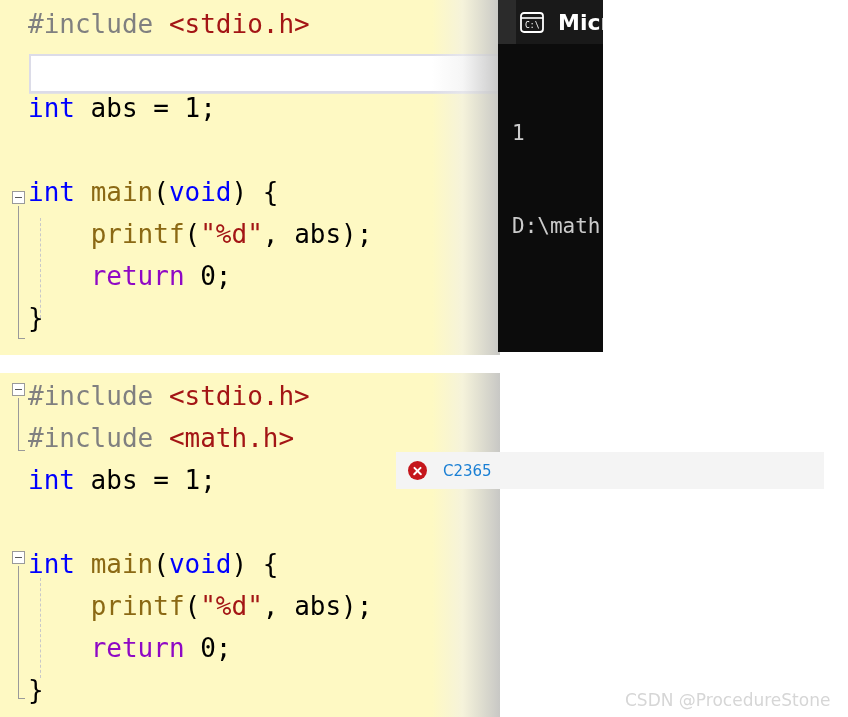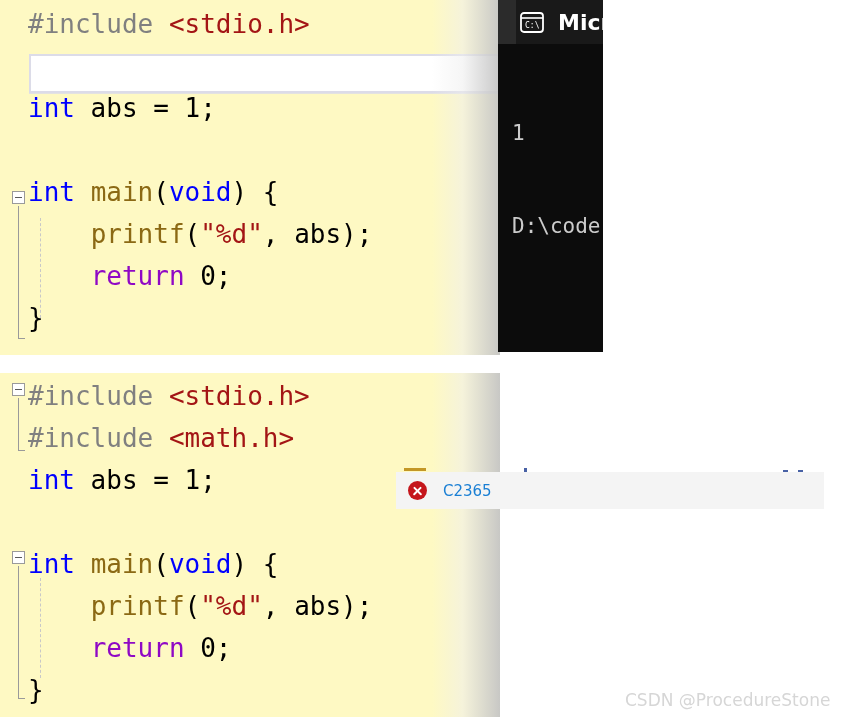--- a/index.html
+++ b/index.html
@@ -216,21 +216,21 @@
   <div class="console-titlebar">
     <svg class="console-icon" viewBox="0 0 24 21">
       <rect x="1" y="1" width="22" height="19" rx="3" fill="none" stroke="#ffffff" stroke-width="1.8"></rect>
       <line x1="1" y1="6" x2="23" y2="6" stroke="#ffffff" stroke-width="1.6"></line>
       <text x="5" y="16" font-family="DejaVu Sans Mono, monospace" font-size="8" fill="#ffffff">C:\</text>
     </svg>
     <span class="console-title">Micr</span>
   </div>
   <div class="console-body">
     <div>1</div>
-    <div>D:\code</div>
+    <div>D:\math</div>
   </div>
 </div>
 
 <div class="editor" id="editor-bottom" style="left:0px; top:373px; width:500px; height:344px;"><div class="code-line" style="padding-left: 28px; margin-top: 2px;"><span class="tok-pre">#include </span><span class="tok-hdr">&lt;stdio.h&gt;</span></div><div class="code-line" style="padding-left: 28px;"><span class="tok-pre">#include </span><span class="tok-hdr">&lt;math.h&gt;</span></div><div class="code-line" style="padding-left: 28px;"><span class="tok-kw">int</span><span class="tok-plain"> abs = 1;</span></div><div class="code-line" style="padding-left: 28px;"> </div><div class="code-line" style="padding-left: 28px;"><span class="tok-kw">int</span><span class="tok-plain"> </span><span class="tok-fn">main</span><span class="tok-plain">(</span><span class="tok-kw">void</span><span class="tok-plain">) {</span></div><div class="code-line" style="padding-left: 28px;"><span class="tok-plain">    </span><span class="tok-fn">printf</span><span class="tok-plain">(</span><span class="tok-str">"%d"</span><span class="tok-plain">, abs);</span></div><div class="code-line" style="padding-left: 28px;"><span class="tok-plain">    </span><span class="tok-ctl">return</span><span class="tok-plain"> 0;</span></div><div class="code-line" style="padding-left: 28px;"><span class="tok-plain">}</span></div></div>
 
 <div class="fold-box" style="left:12px; top:383px;"></div>
 <div class="fold-line" style="left:18px; top:398px; height:52px;"></div>
 <div class="fold-foot" style="left:18px; top:450px; width:7px;"></div>
 
 <div class="fold-box" style="left:12px; top:551px;"></div>
@@ -238,18 +238,18 @@
 <div class="fold-foot" style="left:18px; top:698px; width:7px;"></div>
 <div class="indent-guide" style="left:40px; top:578px; height:100px;"></div>
 
 <div class="edge-fade" style="left:432px; top:373px; width:68px; height:344px;"></div>
 
 <div class="squiggle" style="left:404px; top:468px; width:22px;"></div>
 <div class="dot-mark" style="left:524px; top:468px;"></div>
 <div class="dot-mark" style="left:783px; top:470px; width:5px; height:3px;"></div>
 <div class="dot-mark" style="left:798px; top:470px; width:5px; height:3px;"></div>
 
-<div class="error-tip" style="left:396px; top:472px; width:428px; height:37px;">
+<div class="error-tip" style="left:396px; top:452px; width:428px; height:37px;">
   <span class="err-icon"></span>
   <span class="err-code">C2365</span>
 </div>
 
 <div class="watermark" style="left:625px; top:690px;">CSDN @ProcedureStone</div>
 
 </body></html>

